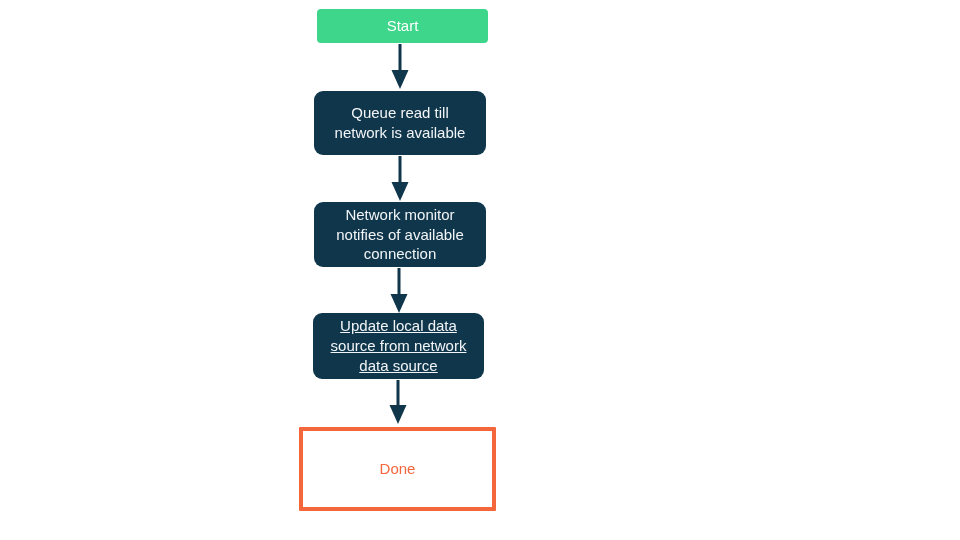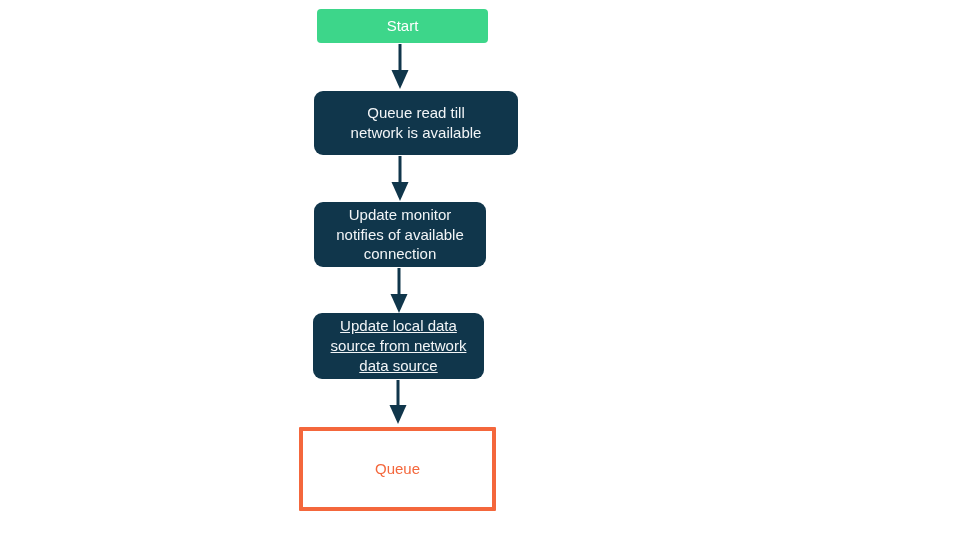--- a/index.html
+++ b/index.html
@@ -81,34 +81,34 @@
     <span class="node-label">Start</span>
   </div>
 
   <div class="arrow" style="left:386px; top:44px; width:28px; height:46px;">
     <svg width="28" height="46" viewBox="0 0 28 46" aria-hidden="true">
       <line x1="14" y1="0" x2="14" y2="28" stroke="#10364B" stroke-width="3"></line>
       <polygon points="5.5,26 22.5,26 14,45" fill="#10364B"></polygon>
     </svg>
   </div>
 
-  <div class="node process" style="left:314px; top:91px; width:204px; height:64px;">
+  <div class="node process" style="left:314px; top:91px; width:172px; height:64px;">
     <span class="node-label">Queue read till
 network is available</span>
   </div>
 
   <div class="arrow" style="left:386px; top:156px; width:28px; height:46px;">
     <svg width="28" height="46" viewBox="0 0 28 46" aria-hidden="true">
       <line x1="14" y1="0" x2="14" y2="28" stroke="#10364B" stroke-width="3"></line>
       <polygon points="5.5,26 22.5,26 14,45" fill="#10364B"></polygon>
     </svg>
   </div>
 
   <div class="node process" style="left:314px; top:202px; width:172px; height:65px;">
-    <span class="node-label">Update monitor
+    <span class="node-label">Network monitor
 notifies of available
 connection</span>
   </div>
 
   <div class="arrow" style="left:385px; top:268px; width:28px; height:46px;">
     <svg width="28" height="46" viewBox="0 0 28 46" aria-hidden="true">
       <line x1="14" y1="0" x2="14" y2="28" stroke="#10364B" stroke-width="3"></line>
       <polygon points="5.5,26 22.5,26 14,45" fill="#10364B"></polygon>
     </svg>
   </div>
@@ -120,16 +120,16 @@
   </div>
 
   <div class="arrow" style="left:384px; top:380px; width:28px; height:46px;">
     <svg width="28" height="46" viewBox="0 0 28 46" aria-hidden="true">
       <line x1="14" y1="0" x2="14" y2="27" stroke="#10364B" stroke-width="3"></line>
       <polygon points="5.5,25 22.5,25 14,44" fill="#10364B"></polygon>
     </svg>
   </div>
 
   <div class="node done" style="left:299px; top:427px; width:197px; height:84px;">
-    <span class="node-label">Queue</span>
+    <span class="node-label">Done</span>
   </div>
 
 </div>
 
 </body></html>

